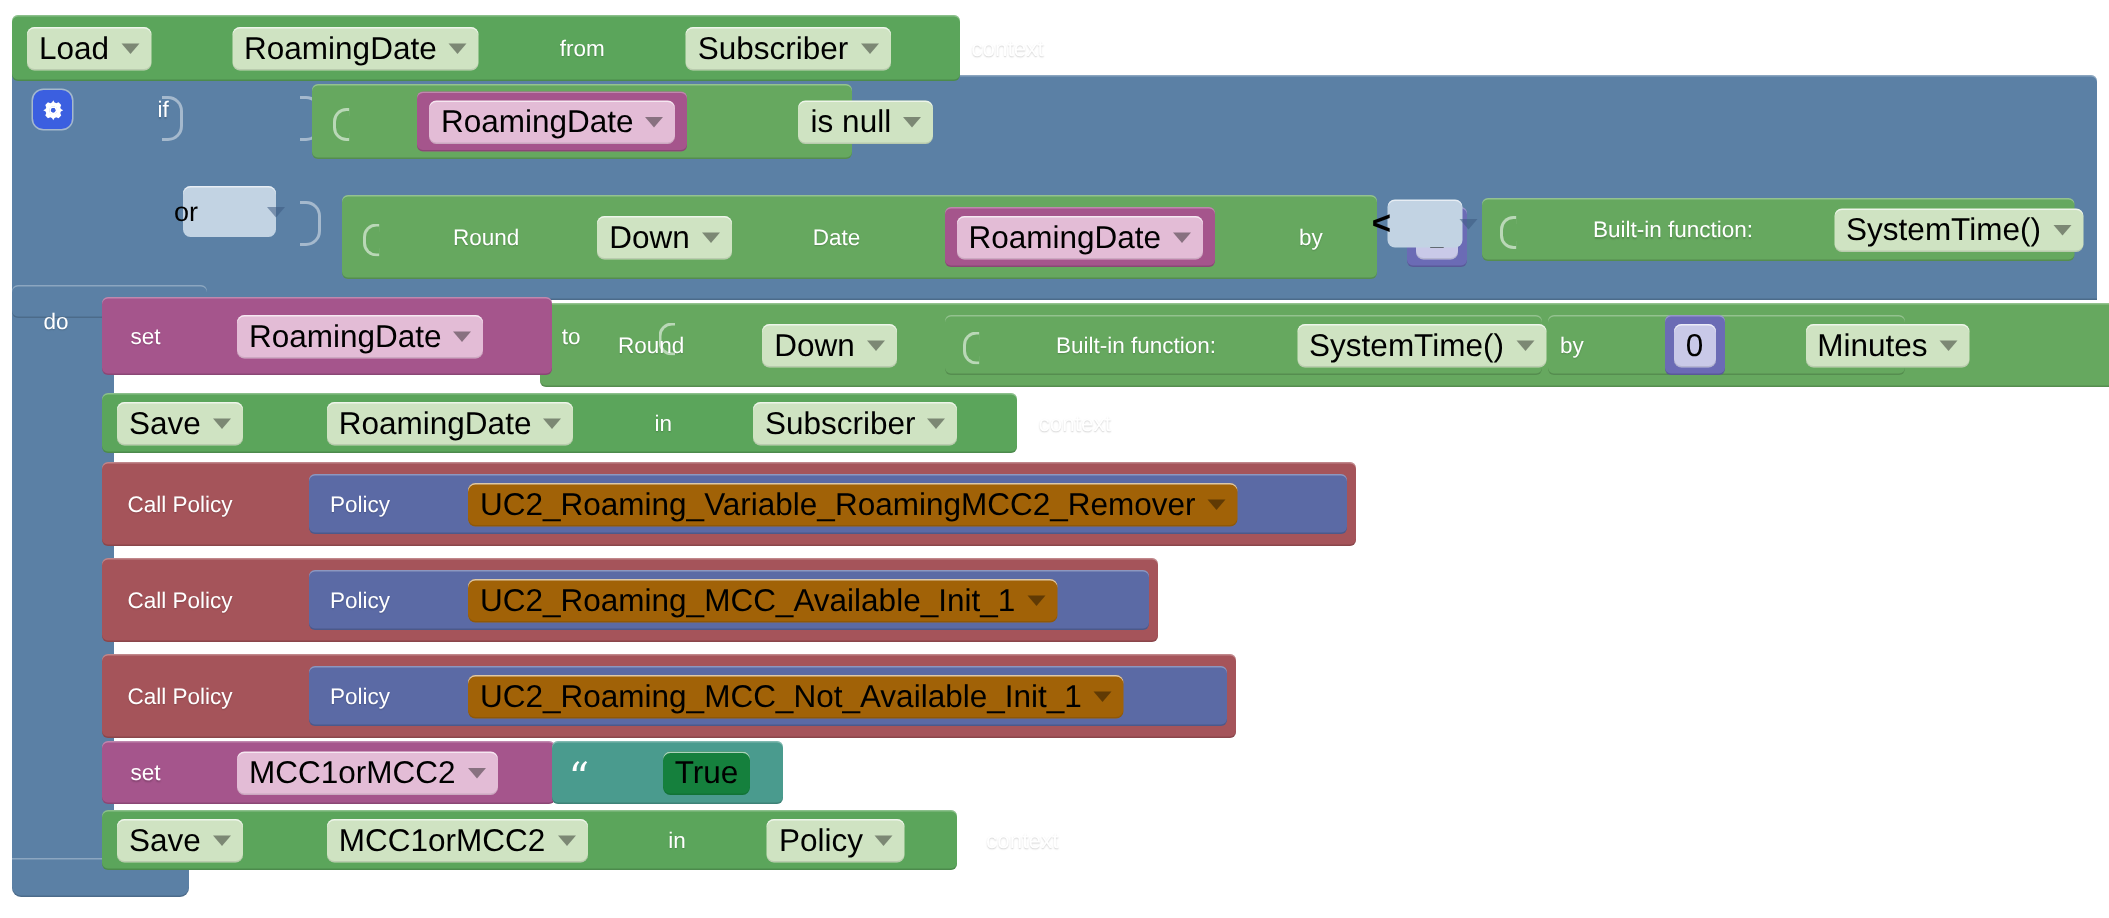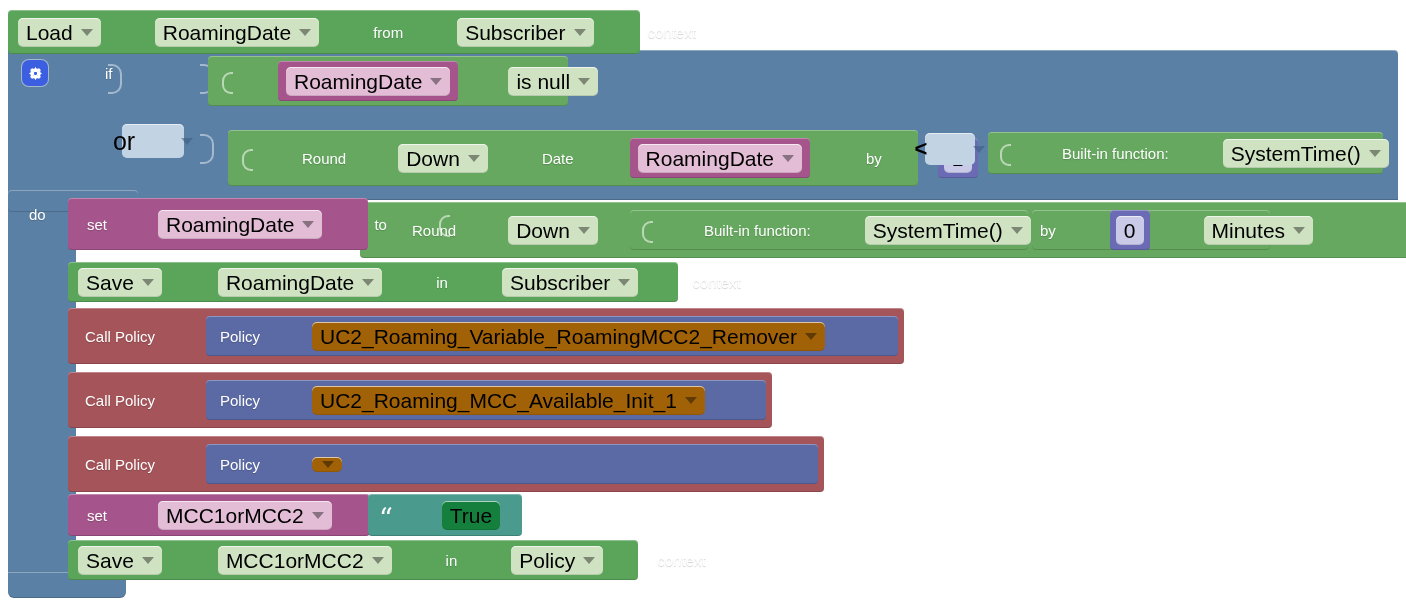--- a/index.html
+++ b/index.html
@@ -228,28 +228,28 @@
   </div>
 
   <div class="blk c-green2" id="b-isnull">
     <div class="plug"></div>
     <span class="blk c-magenta inline" id="b-var1" style="position:relative; height:40px;">
       <span class="fld on-magenta">
         <span>RoamingDate</span>
         <i class="arrow"></i>
       </span>
     </span>
-    <span class="fld on-green" style="margin-left:4px;">
+    <span class="fld on-green" style="margin-left:28px;">
       <span>is null</span>
       <i class="arrow"></i>
     </span>
   </div>
 
   <div class="blk" id="b-or">
-    <span style="font-size:25px;color:#000;">or</span>
+    <span style="font-size:18px;color:#000;">or</span>
     <i class="arrow lt"></i>
   </div>
 
   <div class="blk c-green2" id="b-round1">
     <div class="plug"></div>
     <span class="lbl" style="padding:0 8px;">Round</span>
     <span class="fld on-green">
       <span>Down</span>
       <i class="arrow"></i>
     </span>
@@ -368,20 +368,21 @@
     </span>
   </div>
 
   <div class="blk c-red" id="b-cp3">
     <span class="lbl">Call Policy</span>
     <div class="plug" style="margin-left:8px;"></div>
   </div>
   <div class="blk c-indigo" id="b-pol3">
     <span class="lbl" style="padding:0 8px;">Policy</span>
     <span class="fld on-indigo">
+      <span>UC2_Roaming_MCC_Not_Available_Init_1</span>
       <i class="arrow"></i>
     </span>
   </div>
 
   <div class="blk c-magenta" id="b-set2">
     <span class="lbl">set</span>
     <span class="fld on-magenta">
       <span>MCC1orMCC2</span>
       <i class="arrow"></i>
     </span>

